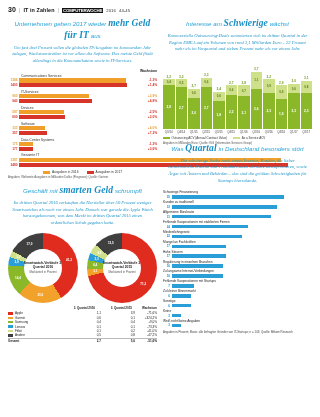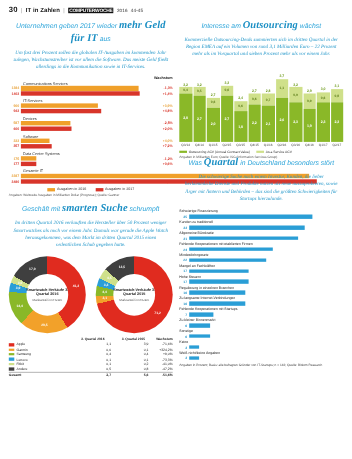--- a/index.html
+++ b/index.html
@@ -277,21 +277,21 @@
               <span>Ausgaben in 2017</span>
             </div>
           </div>
           <div class="src">Angaben: Weltweite Ausgaben in Milliarden Dollar (Prognose); Quelle: Gartner</div>
         </div>
       </div>
 
       <div class="art" style="margin-top:5px;">
         <div class="headline">
           <span>Geschäft mit</span>
-          <span class="big">smarten Suche</span>
+          <span class="big">smarten Geld</span>
           <span>schrumpft</span>
         </div>
         <div class="standfirst">Im dritten Quartal 2016 verkauften die Hersteller über 50 Prozent weniger Smartwatches als noch vor einem Jahr. Damals war gerade die Apple Watch herausgekommen, was dem Markt im dritten Quartal 2015 einen ordentlichen Schub gegeben hatte.</div>
 
         <div class="donuts">
           <div class="donut-wrap">
             <div class="donut" id="donut-a" style="background: conic-gradient(rgb(224, 43, 31) 0%, rgb(224, 43, 31) 41.3%, rgb(242, 161, 42) 41.3%, rgb(242, 161, 42) 61.8%, rgb(138, 184, 40) 61.8%, rgb(138, 184, 40) 76.2%, rgb(42, 158, 214) 76.2%, rgb(42, 158, 214) 80.1%, rgb(207, 224, 138) 80.1%, rgb(207, 224, 138) 83.1%, rgb(63, 63, 63) 83.1%, rgb(63, 63, 63) 100.1%);"></div>
             <div class="donut-center">
               <div class="t1">Smartwatch-Verkäufe 3. Quartal 2016</div>
               <div class="t2">Marktanteil in Prozent</div>
@@ -388,21 +388,21 @@
             </div>
         </div>
       </div>
     </div>
 
     <div class="col">
 
       <div class="art">
         <div class="headline">
           <span>Interesse am</span>
-          <span class="big">Outsourcing</span>
+          <span class="big">Schwierige</span>
           <span>wächst</span>
         </div>
         <div class="standfirst">Kommerzielle Outsourcing-Deals summierten sich im dritten Quartal in der Region EMEA auf ein Volumen von rund 3,1 Milliarden Euro – 22 Prozent mehr als im Vorquartal und sieben Prozent mehr als vor einem Jahr.</div>
 
         <div class="colchart">
           <div class="cc-plot" id="cc-plot">
               <div class="cc-bar">
                 <div class="cc-total">3,2</div>
                 <div class="cc-seg-top" style="height: 6.2px;">
                   <span>0,4</span>

